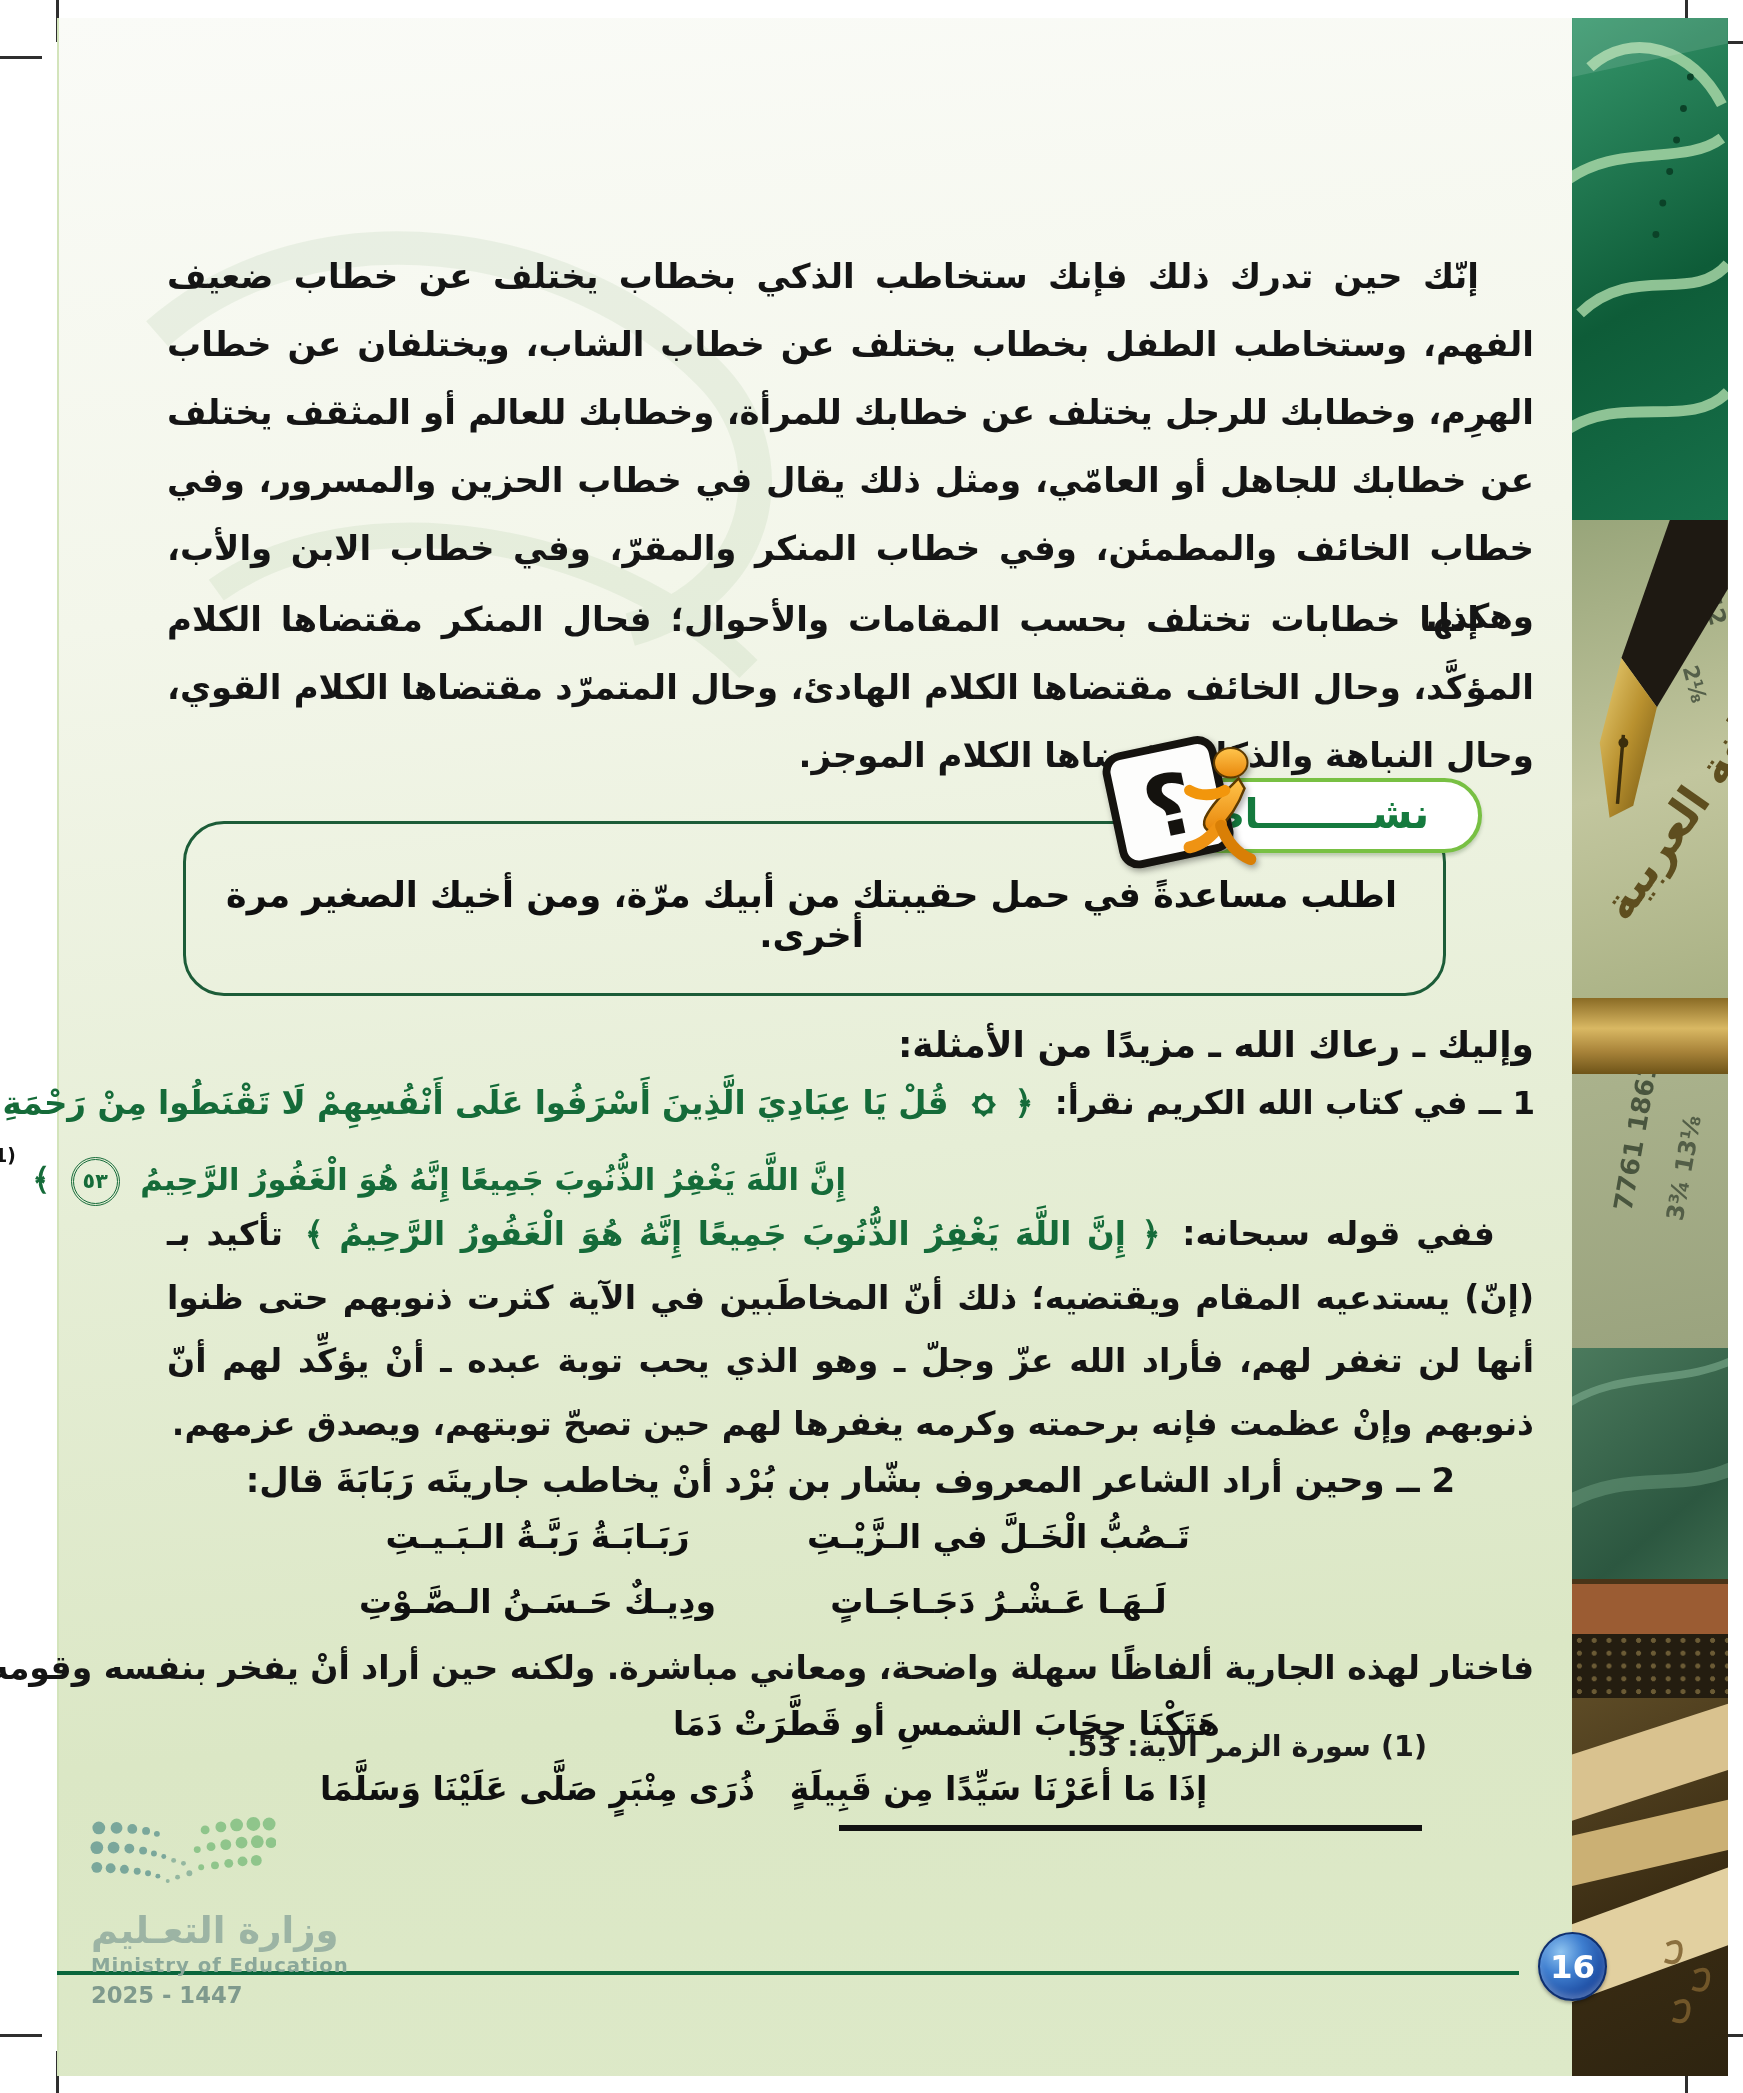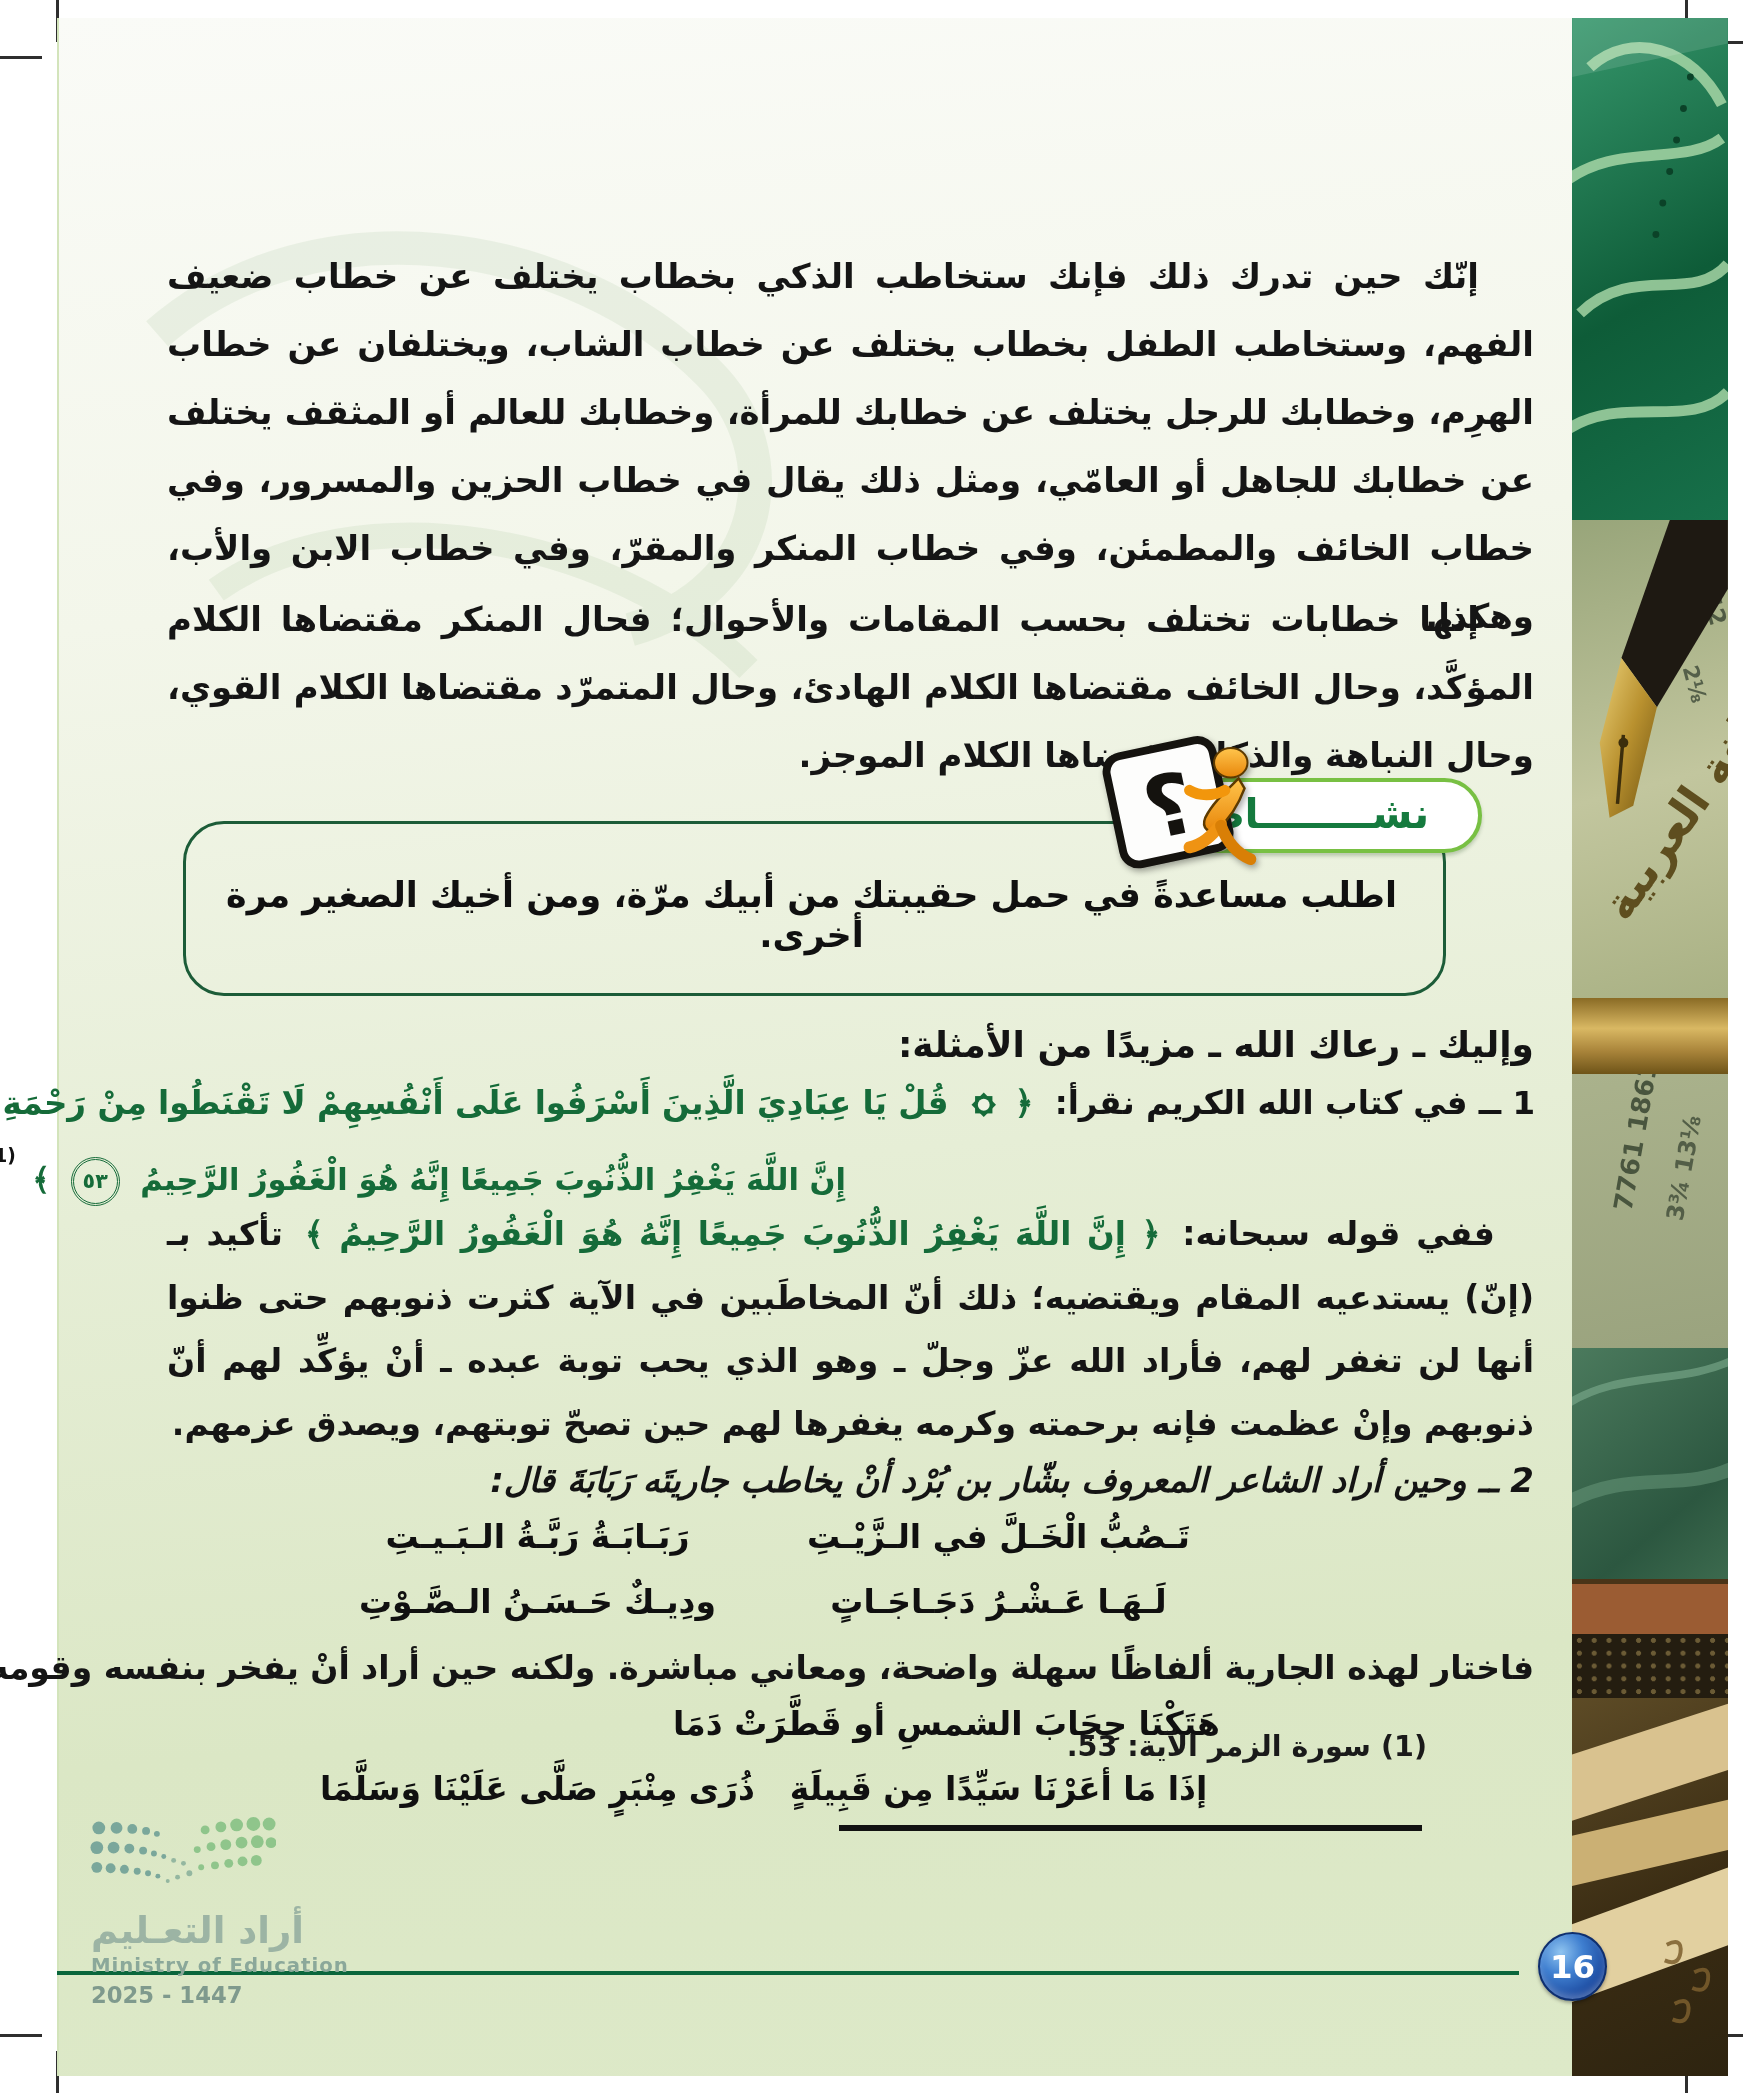--- a/index.html
+++ b/index.html
@@ -34,22 +34,22 @@
     white-space:nowrap;font-size:32.5px;font-weight:700;}
   .verse-line1 .quran,.verse-line2 .quran{font-weight:800;}
   .verse-line2{position:absolute;right:898px;top:1145px;text-align:right;direction:rtl;white-space:nowrap;
     font-size:30.5px;font-weight:800;}
   .ayah-circle{display:inline-flex;align-items:center;justify-content:center;width:43px;height:43px;
     border:3.9px double #156b39;border-radius:50%;color:#156b39;font-size:20.7px;font-weight:800;
     margin:0 9.9px;vertical-align:middle;}
   .fn-ref{font-size:18.7px;color:#111;vertical-align:27.6px;font-weight:700;margin:0 5.9px;}
   .p3{top:1202px;line-height:63px;text-indent:39px;font-size:33px;}
   .inline-quran{color:#156b39;font-size:32.5px;margin:0 5.9px;}
-  .item2-line{position:absolute;left:167px;top:1460px;width:1367px;text-align:right;direction:rtl;
-    white-space:nowrap;font-size:34px;font-weight:700;font-style:italic;}
+  .item2-line{position:absolute;left:167px;top:1460px;width:1367px;text-align:center;direction:rtl;
+    white-space:nowrap;font-size:34px;font-weight:700;}
   
   .poem{position:absolute;right:524px;width:904px;direction:rtl;}
   .poem-a{top:1517px;}
   .poem-b{top:1704px;}
   .poem-row{display:flex;justify-content:space-between;margin-bottom:25.6px;}
   .hemistich{display:inline-block;width:49%;text-align:center;white-space:nowrap;
     font-size:33px;font-weight:800;color:#101010;}
   .p4{top:1643px;left:108px;width:1426px;text-align:right;white-space:nowrap;font-size:33px;line-height:49px;}
   
   .footnote-divider{position:absolute;left:839px;top:1825px;width:583px;height:5.9px;background:#121212;}
@@ -243,21 +243,21 @@
           <circle cx="173" cy="26" r="6.5"></circle>
           <circle cx="187" cy="27" r="5.5"></circle>
         <circle cx="116" cy="52" r="3"></circle>
           <circle cx="130" cy="50" r="4"></circle>
           <circle cx="144" cy="48" r="4.5"></circle>
           <circle cx="158" cy="46" r="5"></circle>
           <circle cx="172" cy="45" r="5.5"></circle>
       </g>
     </svg>
   </div>
-  <div class="logo-ar">أراد التعـليم</div>
+  <div class="logo-ar">وزارة التعـليم</div>
   <div class="logo-en">Ministry of Education</div>
   <div class="logo-years">2025 - 1447</div>
 
   <div class="page-badge">
     <span>16</span>
   </div>
 
   <div class="strip">
     <div class="sec1">
       <svg width="156" height="502" viewBox="0 0 158 510" style="left:0;top:0;">

